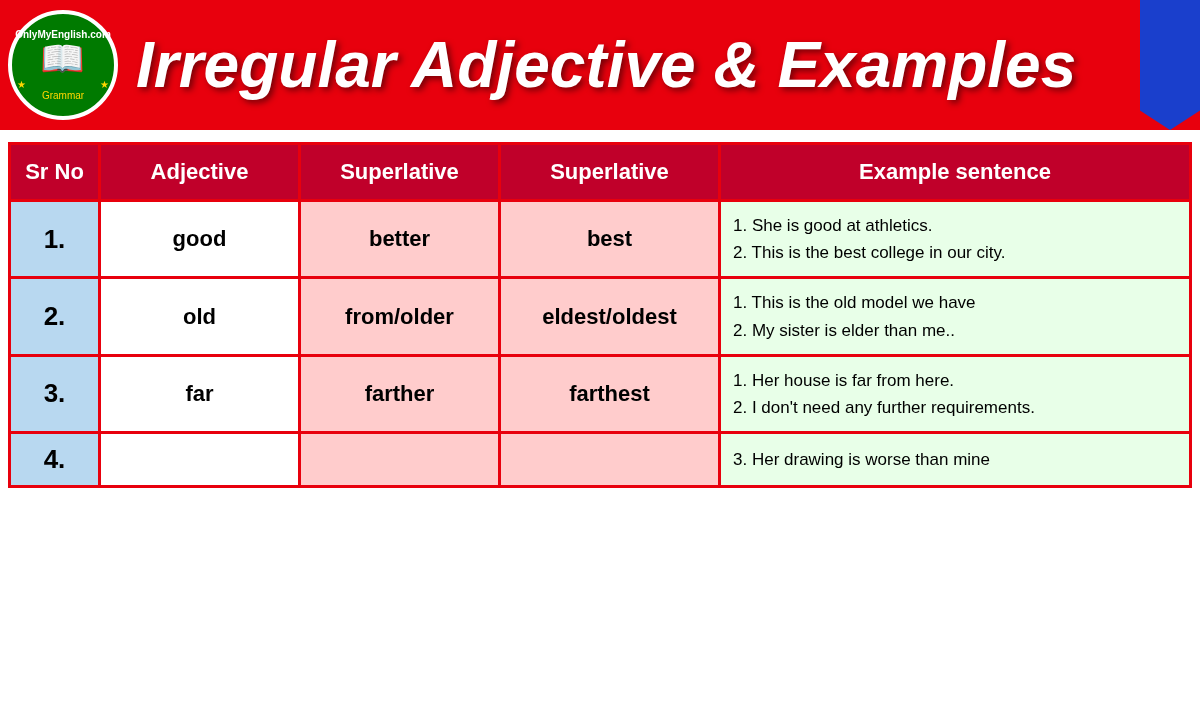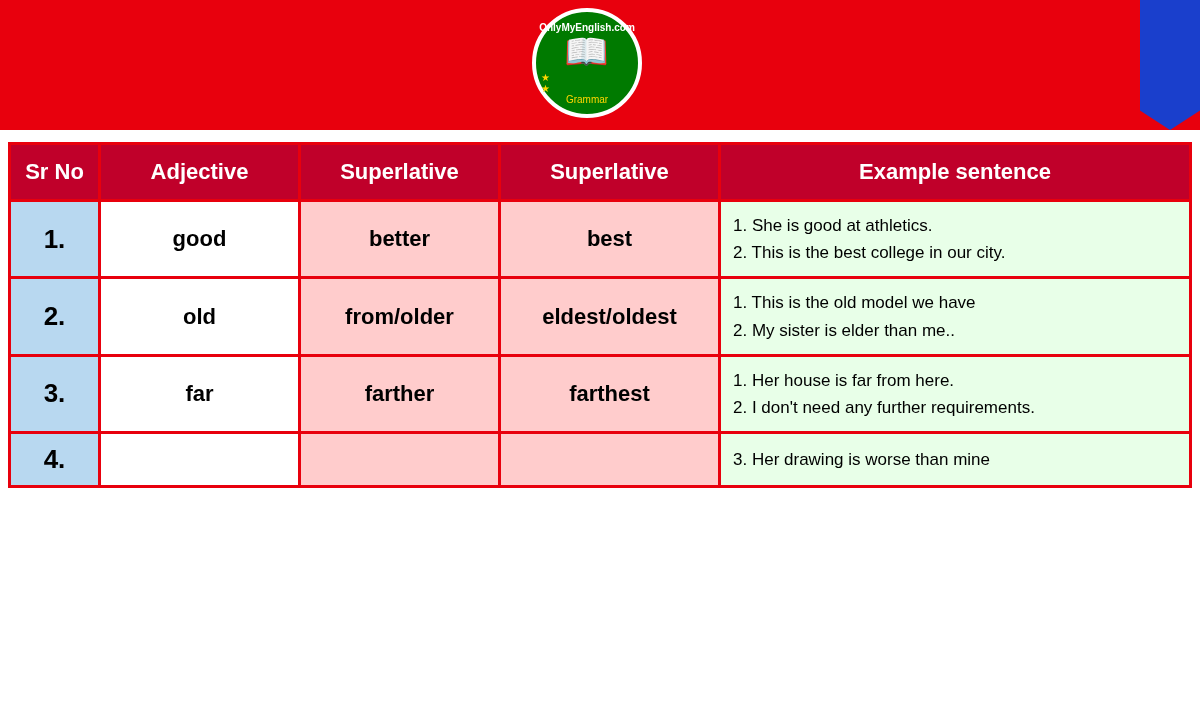--- a/index.html
+++ b/index.html
@@ -1,19 +1,18 @@
 <!DOCTYPE html>
 <html><head>
   <meta charset="utf-8">
   <style>
     * {
       margin: 0;
       padding: 0;
       box-sizing: border-box;
-      flex-direction: column;
     }
 
     body {
       width: 1200px;
       height: 720px;
       overflow: hidden;
       background: #fff;
       font-family: Arial, sans-serif;
     }
 
@@ -189,20 +188,21 @@
 <div class="header">
   <div class="logo-circle">
     <div class="logo-text-top">OnlyMyEnglish.com</div>
     <div class="logo-book">📖</div>
     <div class="logo-stars">
       <span class="logo-star">★</span>
       <span class="logo-star">★</span>
     </div>
     <div class="logo-text-bottom">Grammar</div>
   </div>
+  <div class="header-title">Irregular Adjective &amp; Examples</div>
 </div>
 
 <div class="table-container">
   <table>
     <thead>
       <tr>
         <th>Sr No</th>
         <th>Adjective</th>
         <th>Superlative</th>
         <th>Superlative</th>

